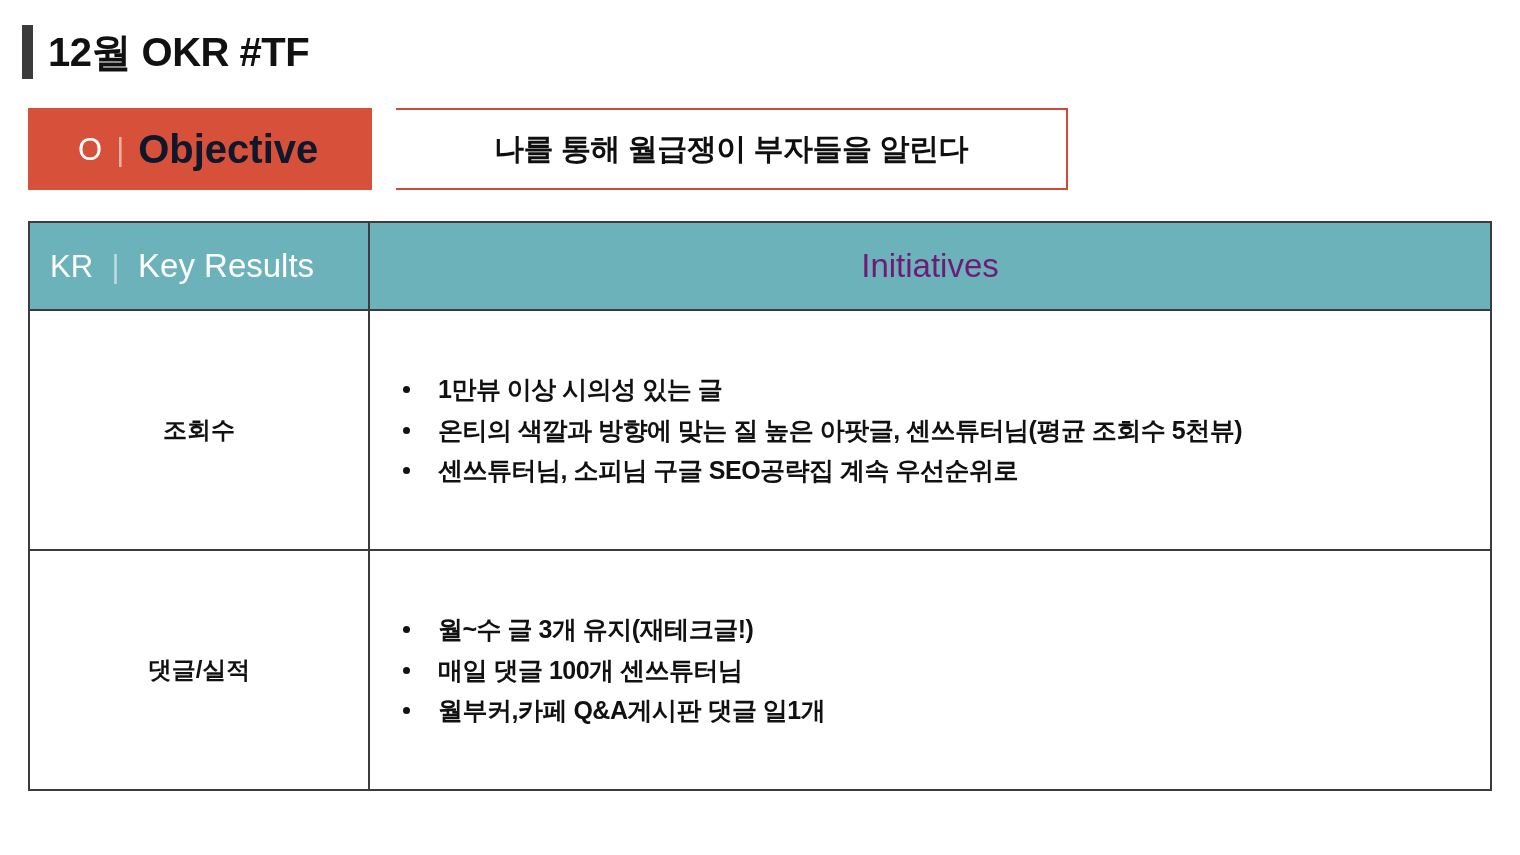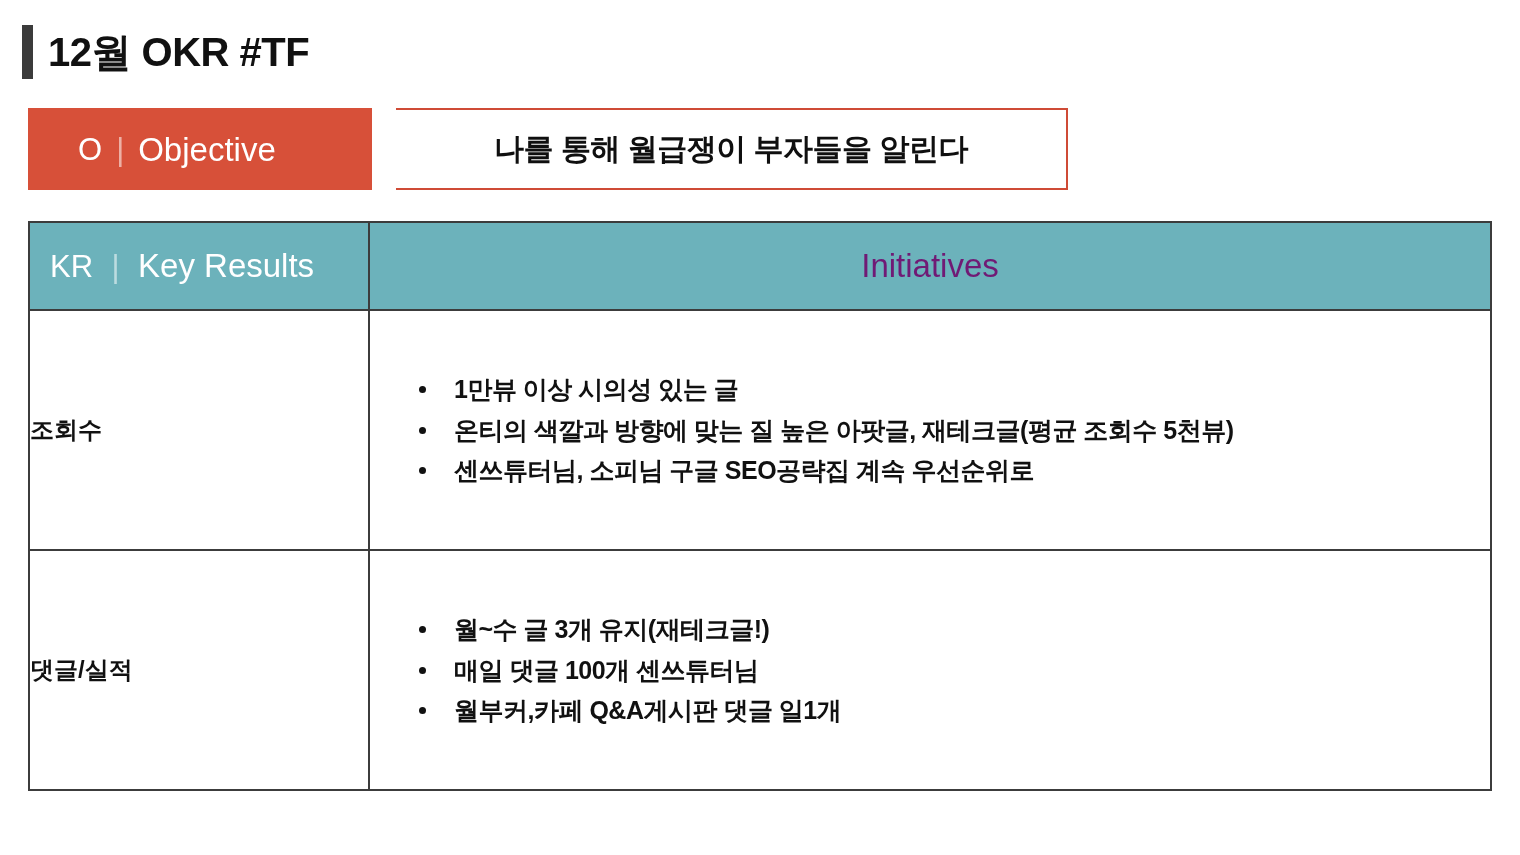--- a/index.html
+++ b/index.html
@@ -69,23 +69,23 @@
     line-height: 1;
   }
   .objective-label .o-sep {
     color: rgba(255,255,255,0.55);
     font-size: 31px;
     font-weight: 300;
     margin: 0 14px;
     line-height: 1;
   }
   .objective-label .o-word {
-    color: #ffffff;
-    font-size: 33px;
-    font-weight: 400;
+    color: #0f172a;
+    font-size: 40px;
+    font-weight: 700;
     line-height: 1;
   }
   .objective-value {
     flex: 1 1 auto;
     height: 82px;
     background: #ffffff;
     border: 2px solid #cf4b36;
     border-left: none;
     display: flex;
     align-items: center;
@@ -145,34 +145,35 @@
   th.init-head {
     text-align: center;
   }
   th.init-head span {
     color: #701a75;
     font-size: 33px;
     font-weight: 400;
   }
 
   td.kr-name {
+    text-align: center;
     height: 240px;
   }
   td.kr-name span {
     font-size: 24px;
     font-weight: bold;
     color: #111111;
   }
 
   td.kr-initiatives {
     padding: 0 18px 0 24px;
   }
   ul.bullets {
     list-style: none;
-    margin: 16px;
+    margin: 0;
     padding: 0;
   }
   ul.bullets li {
     position: relative;
     padding-left: 44px;
     font-size: 25px;
     font-weight: bold;
     color: #111111;
     line-height: 1.62;
     letter-spacing: -0.5px;
@@ -228,21 +229,21 @@
       </tr>
     </thead>
     <tbody>
       <tr>
         <td class="kr-name">
           <span>조회수</span>
         </td>
         <td class="kr-initiatives">
           <ul class="bullets">
             <li>1만뷰 이상 시의성 있는 글</li>
-            <li>온티의 색깔과 방향에 맞는 질 높은 아팟글, 재테크글(평균 조회수 5천뷰)</li>
+            <li>온티의 색깔과 방향에 맞는 질 높은 아팟글, 센쓰튜터님(평균 조회수 5천뷰)</li>
             <li>센쓰튜터님, 소피님 구글 SEO공략집 계속 우선순위로</li>
           </ul>
         </td>
       </tr>
       <tr>
         <td class="kr-name">
           <span>댓글/실적</span>
         </td>
         <td class="kr-initiatives">
           <ul class="bullets">

